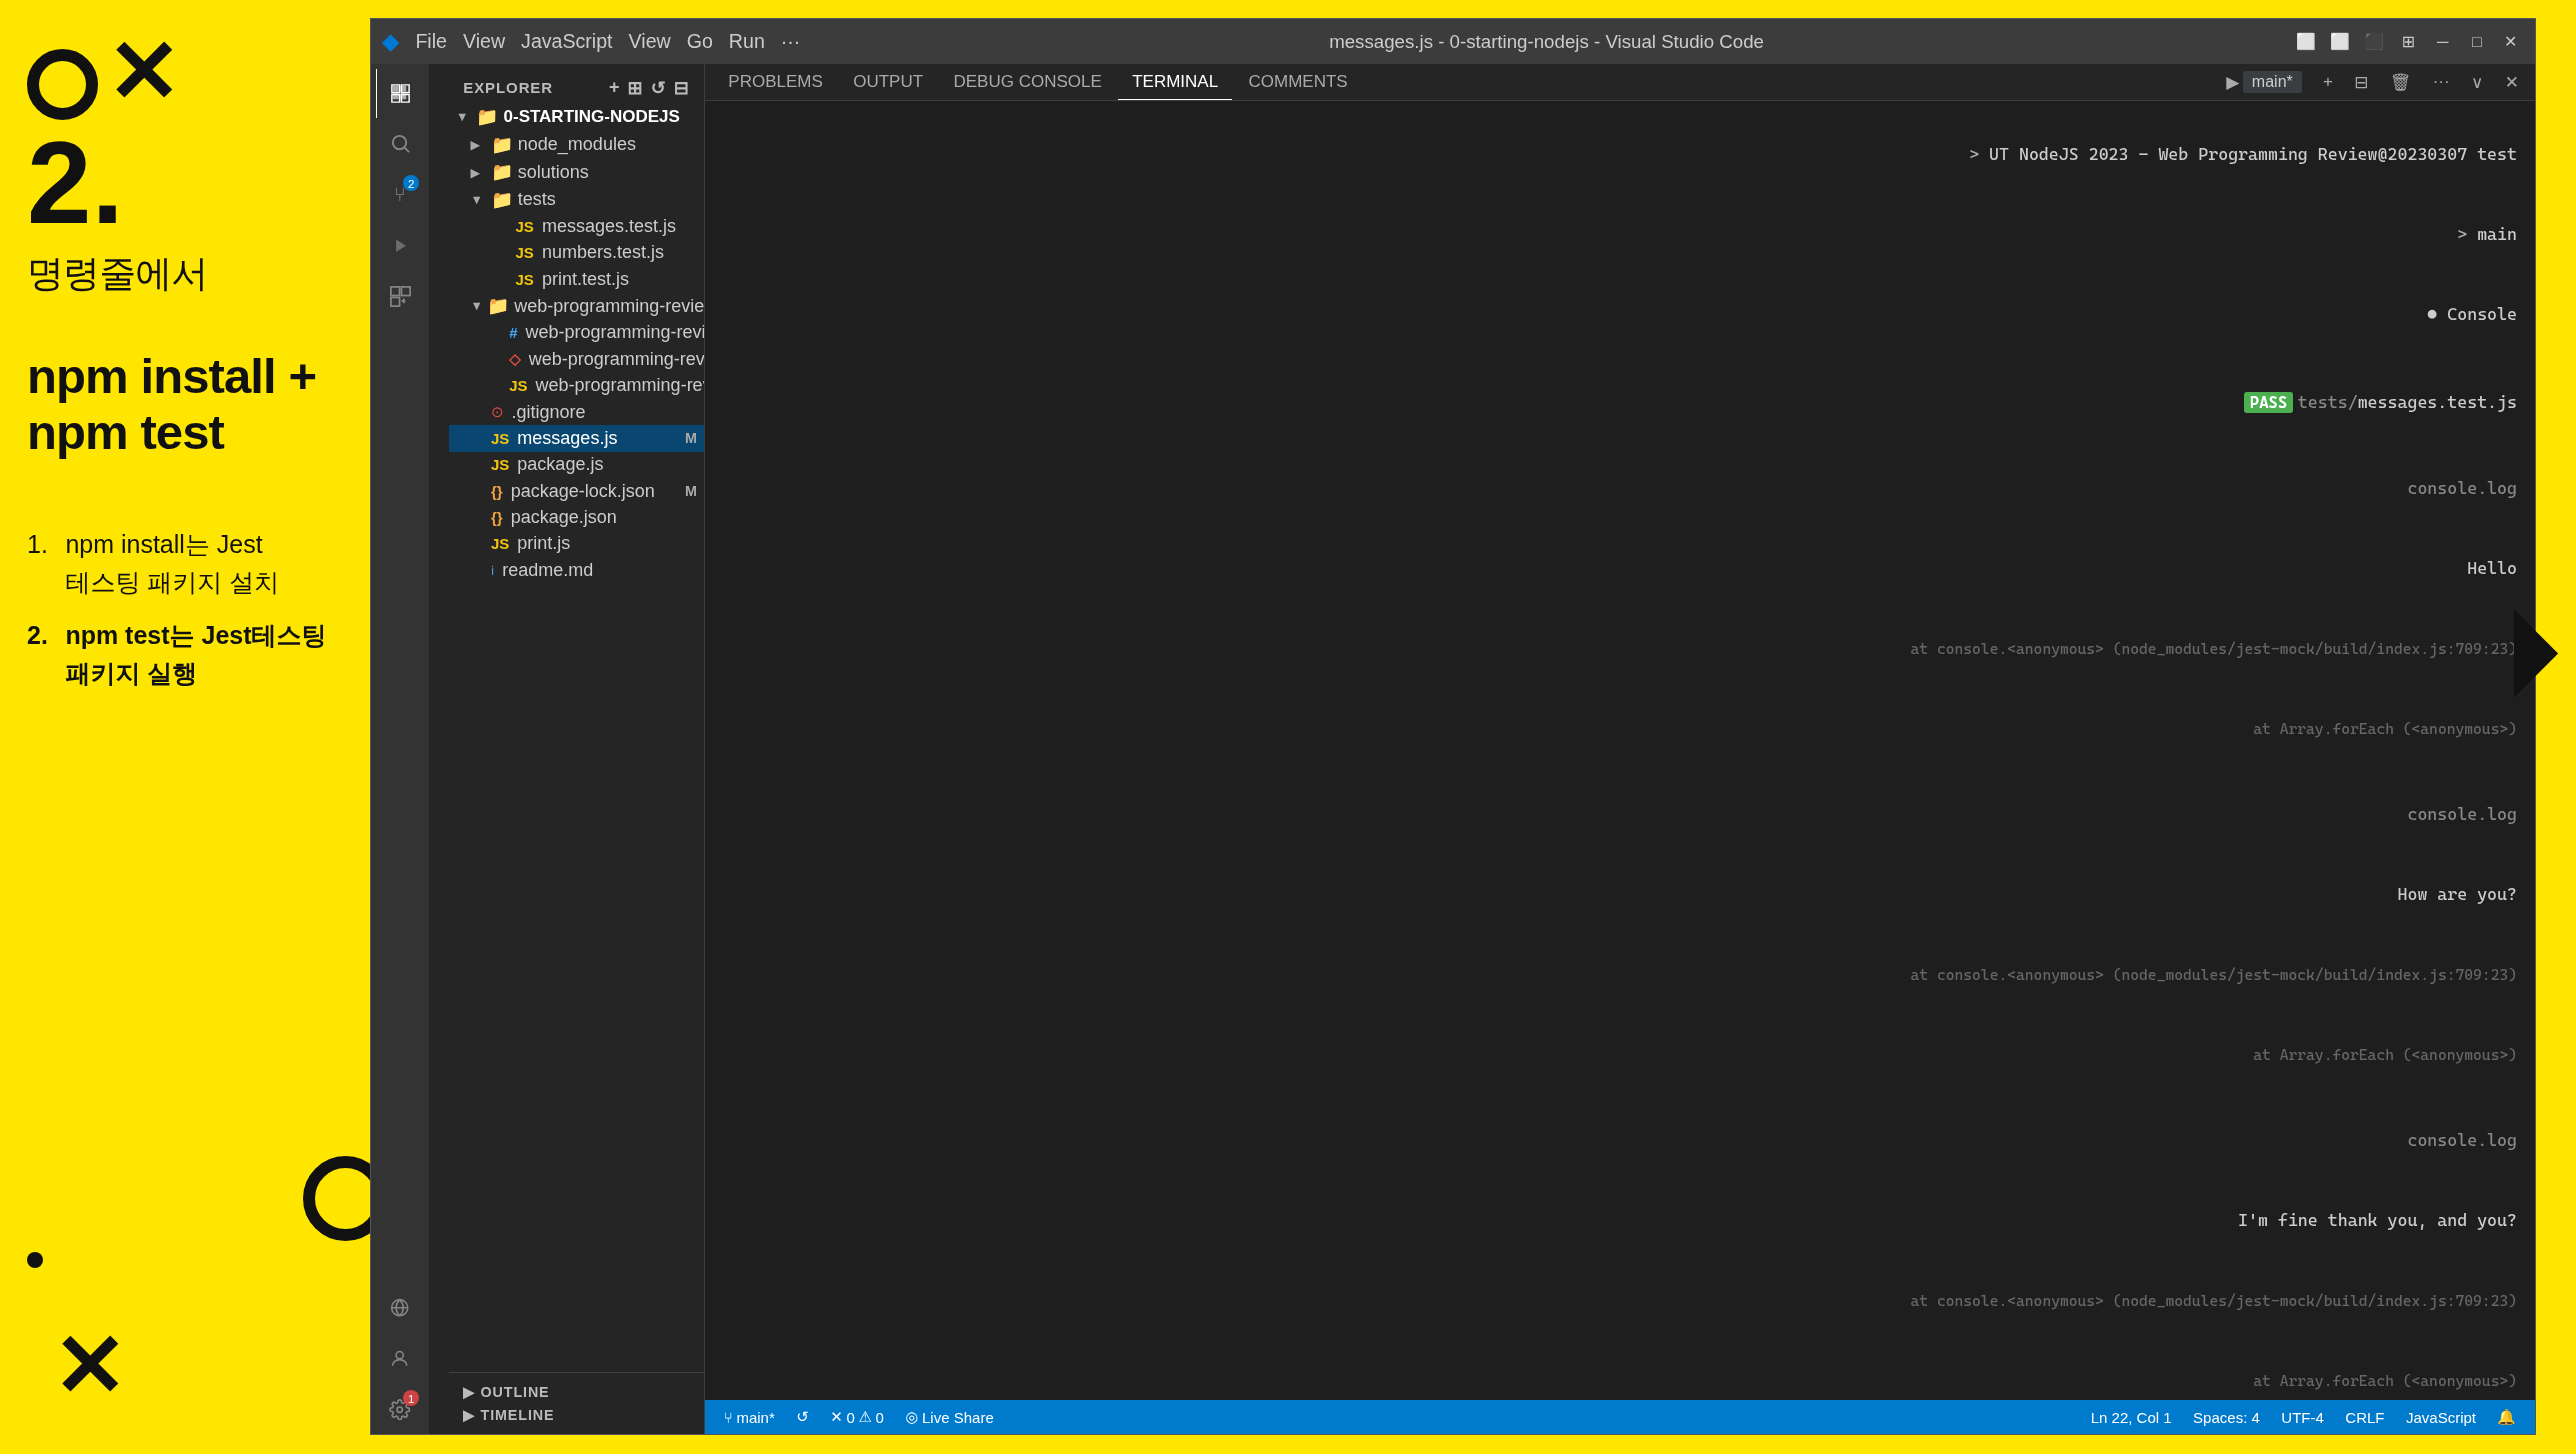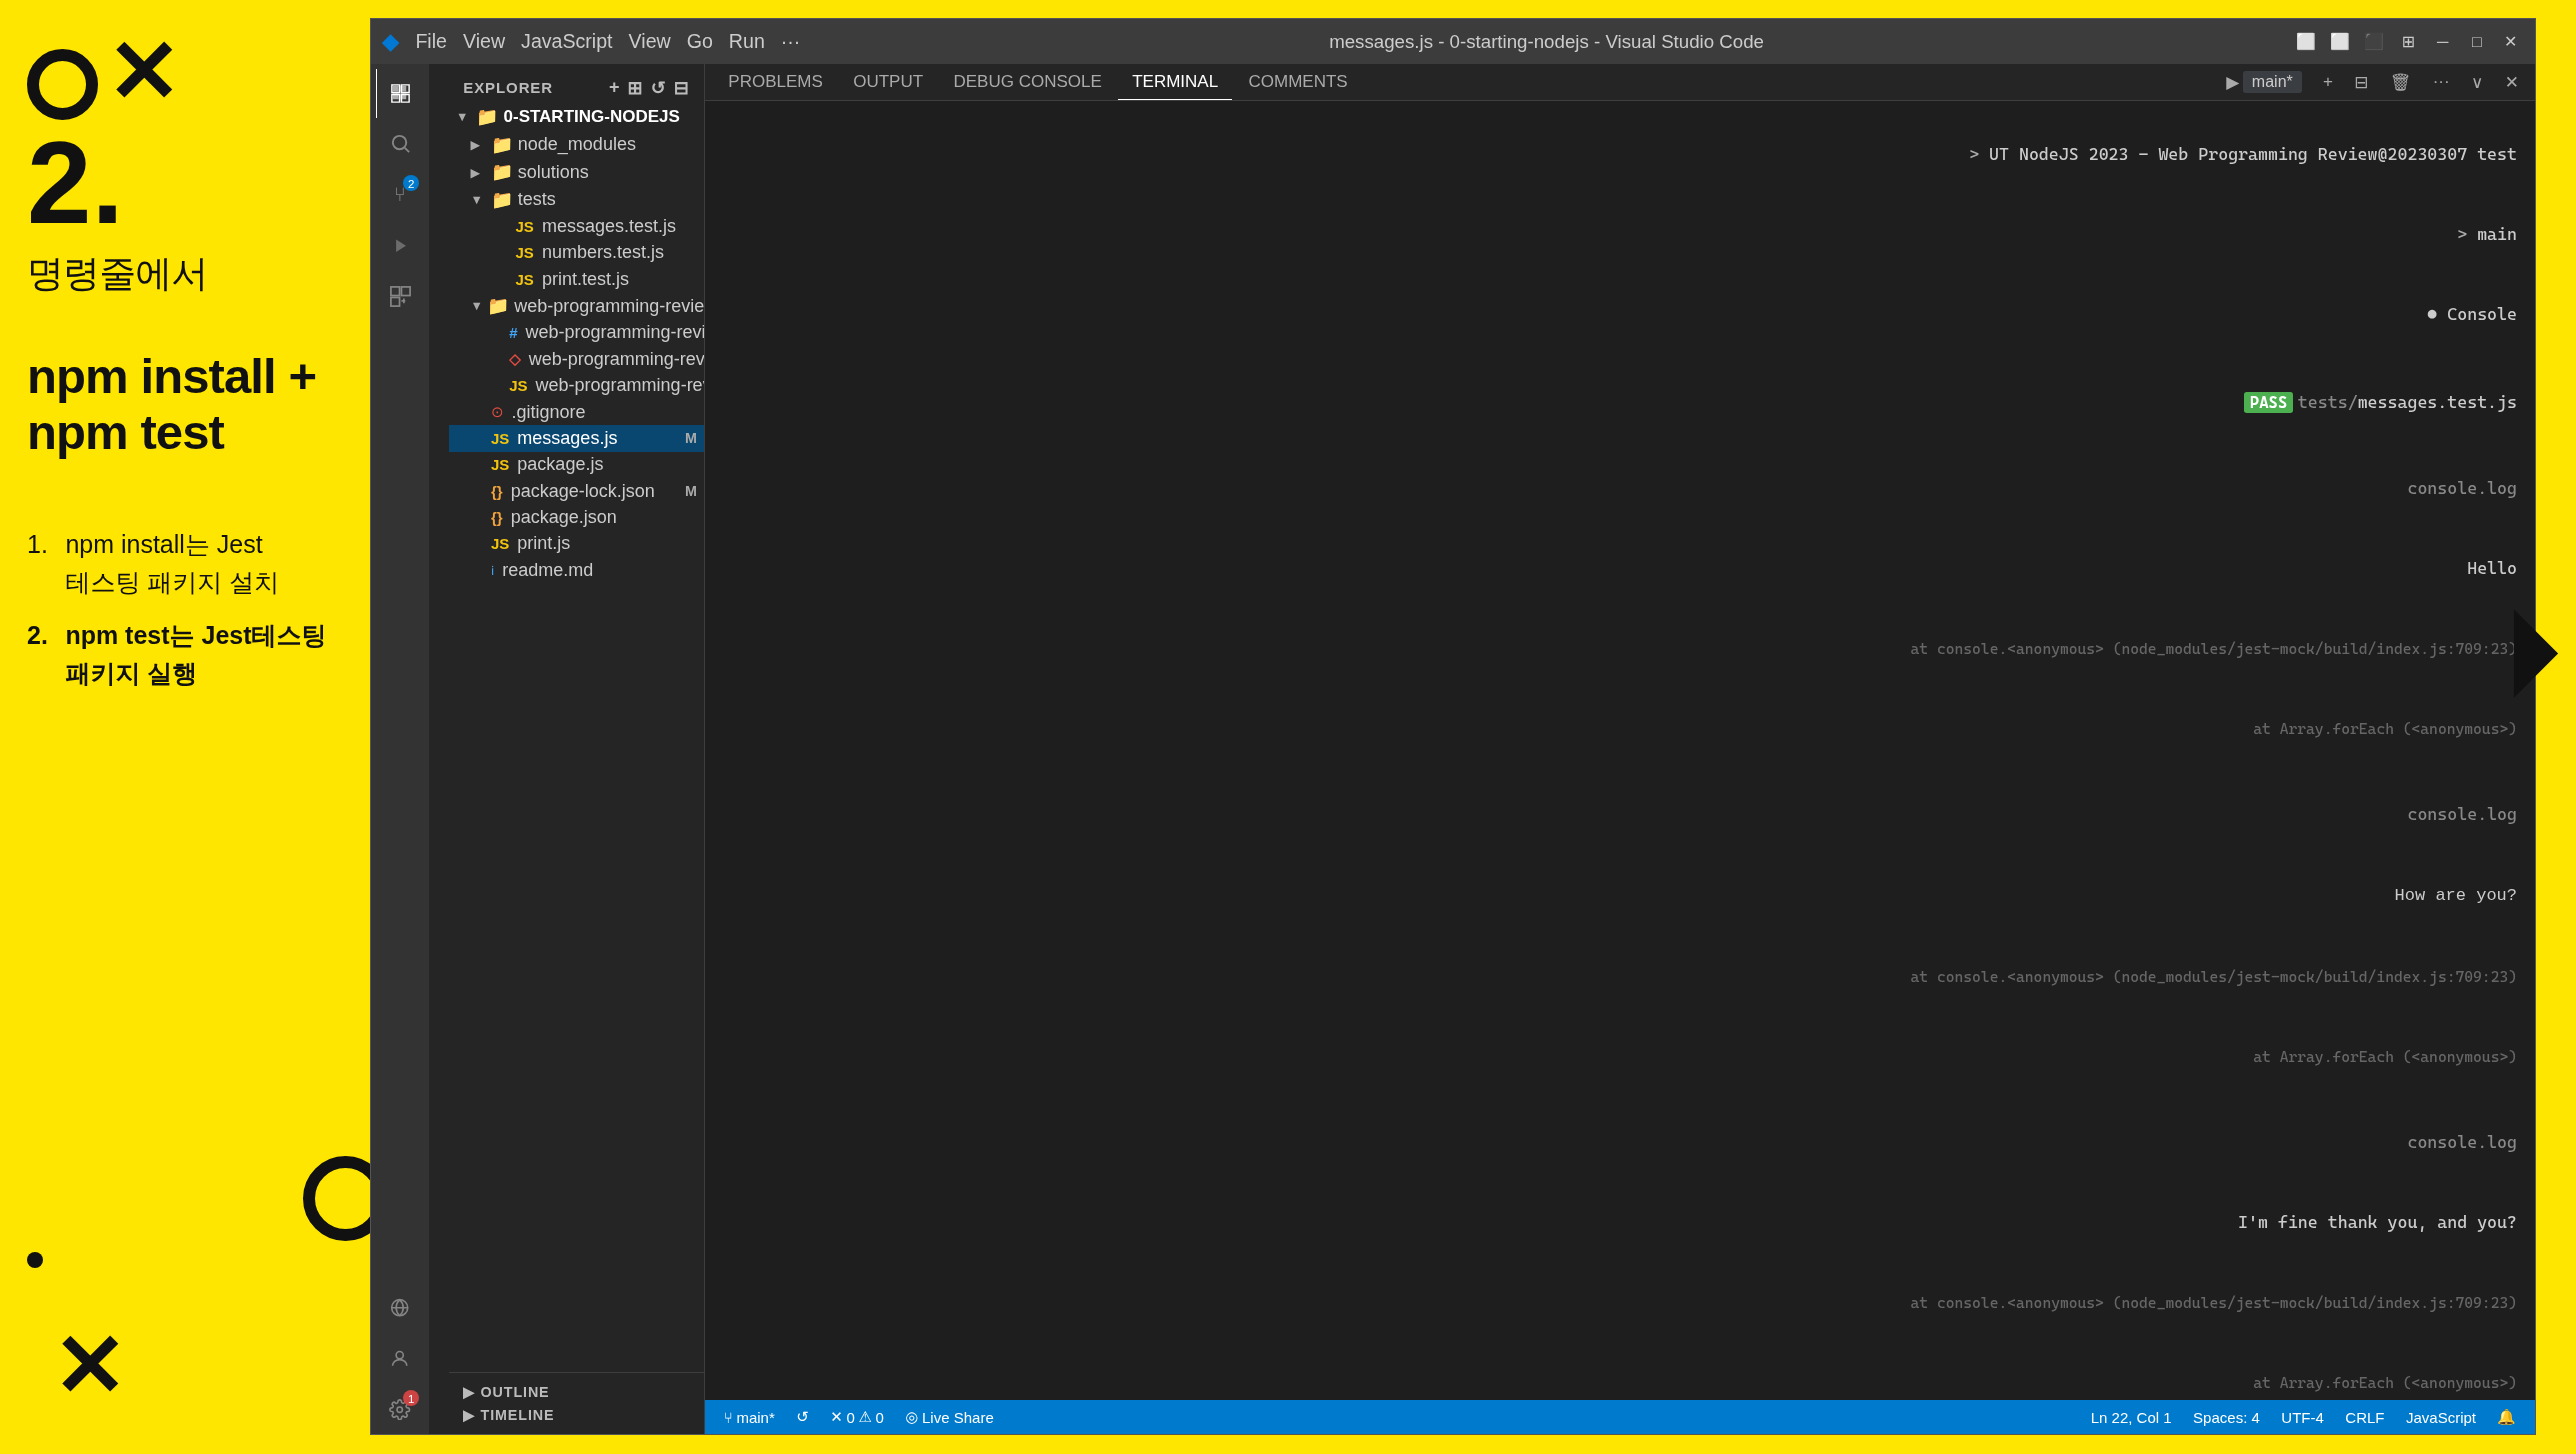--- a/index.html
+++ b/index.html
@@ -679,21 +679,21 @@
           <span style="color:#666;margin-left:32px;font-size:15px;">at console.&lt;anonymous&gt; (node_modules/jest-mock/build/index.js:709:23)</span>
         </div>
         <div class="terminal-line">
           <span style="color:#666;margin-left:43px;font-size:15px;">at Array.forEach (&lt;anonymous&gt;)</span>
         </div>
 
         <div class="terminal-line" style="margin-top:7.1px;">
           <span style="color:#888;margin-left:18px;">console.log</span>
         </div>
         <div class="terminal-line">
-          <span style="color:#ccc;margin-left:31px;font-family:Liberation Mono, monospace;">How are you?</span>
+          <span style="color:#ccc;margin-left:31px;">How are you?</span>
         </div>
         <div class="terminal-line">
           <span style="color:#666;margin-left:32px;font-size:15px;">at console.&lt;anonymous&gt; (node_modules/jest-mock/build/index.js:709:23)</span>
         </div>
         <div class="terminal-line">
           <span style="color:#666;margin-left:43px;font-size:15px;">at Array.forEach (&lt;anonymous&gt;)</span>
         </div>
 
         <div class="terminal-line" style="margin-top:7.1px;">
           <span style="color:#888;margin-left:18px;">console.log</span>

